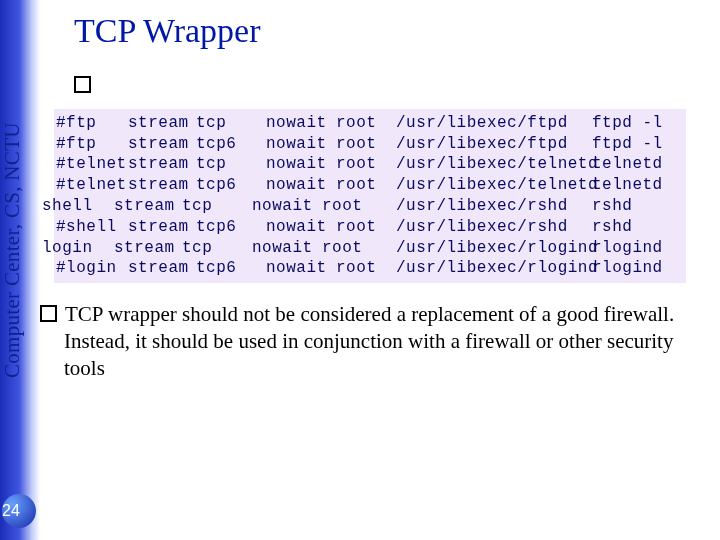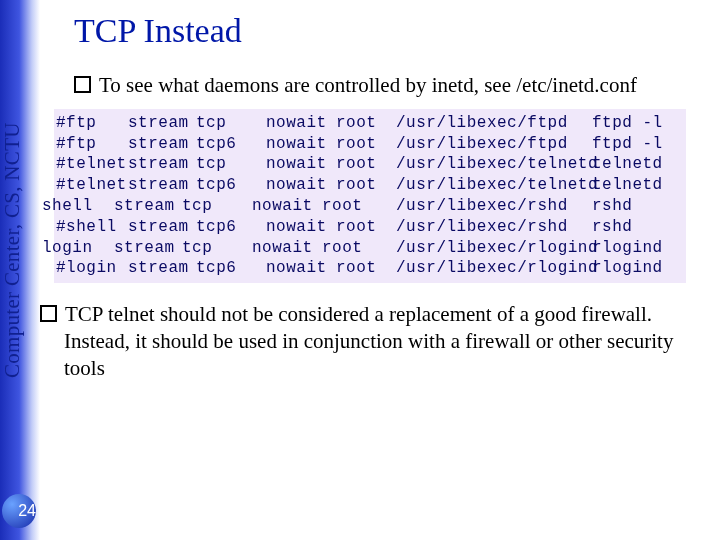--- a/index.html
+++ b/index.html
@@ -1,19 +1,19 @@
 <!DOCTYPE html>
 <html><head>
 <meta charset="utf-8">
 <style>
 html,body{margin:0;padding:0;width:720px;height:540px;background:#fff;font-family:"Times New Roman",Times,serif;color:#000;overflow:hidden}
 .slide{position:relative;width:720px;height:540px}
 .leftstrip{position:absolute;left:0;top:0;width:40px;height:540px;background:linear-gradient(to right,#1a2db8 0,#3f55e0 48%,#c3cdf8 80%,#fff 100%)}
 .vtext{position:absolute;left:0;top:50px;width:40px;height:400px;writing-mode:vertical-rl;text-orientation:mixed;font-family:"Times New Roman",serif;color:#102090;font-size:21px;letter-spacing:.3px;transform:rotate(180deg);text-align:center}
-.pagecirc{position:absolute;left:2px;bottom:12px;width:34px;height:34px;border-radius:50%;background:radial-gradient(circle at 30% 30%,#6aa2ff 0,#1a2fae 95%);color:#fff;font-family:Arial,sans-serif;font-size:16px;display:flex;align-items:center;justify-content:flex-end}
+.pagecirc{position:absolute;left:2px;bottom:12px;width:34px;height:34px;border-radius:50%;background:radial-gradient(circle at 30% 30%,#6aa2ff 0,#1a2fae 95%);color:#fff;font-family:Arial,sans-serif;font-size:16px;display:flex;align-items:center;justify-content:flex-start}
 .main{position:absolute;left:50px;top:0;right:0;bottom:0;padding:8px 18px 10px 24px;box-sizing:border-box}
 .title{color:#0017a8;font-size:34px;font-family:"Times New Roman",serif;margin:4px 0 22px 0}
 .bull{font-size:21px;line-height:1.28;margin:0 0 10px 0;text-indent:-24px;padding-left:24px}
 .bsq{display:inline-block;width:13px;height:13px;border:2px solid #000;margin-right:8px;vertical-align:-1px}
 .codebox{font-family:"Courier New",monospace;font-size:16px;line-height:1.3;letter-spacing:.5px;color:#0a0a63;background:#f0e8fa;padding:4px 0 4px 0;margin:2px 16px 18px -20px;white-space:pre}
 .row{display:flex}
 .row.it{}
 .c1{width:72px;padding-left:2px}
 .c2{width:68px}
 .c3{width:70px}
@@ -28,21 +28,21 @@
 <body>
 
 <div class="slide">
   <div class="leftstrip"></div>
   <div class="vtext">Computer Center, CS, NCTU</div>
   <div class="pagecirc">
       <span>24</span>
     </div>
 
   <div class="main">
-    <div class="title">TCP Instead</div>
+    <div class="title">TCP Wrapper</div>
 
-    <p class="bull"><span class="bsq"></span><span>To see what daemons are controlled by inetd, see /etc/inetd.conf</span></p>
+    <p class="bull"><span class="bsq"></span></p>
 
     <div class="codebox" id="codebox"><div class="row"><span class="c1">#ftp</span><span class="c2">stream</span><span class="c3">tcp</span><span class="c4">nowait</span><span class="c5">root</span><span class="c6">/usr/libexec/ftpd</span><span class="c7">ftpd -l</span></div><div class="row"><span class="c1">#ftp</span><span class="c2">stream</span><span class="c3">tcp6</span><span class="c4">nowait</span><span class="c5">root</span><span class="c6">/usr/libexec/ftpd</span><span class="c7">ftpd -l</span></div><div class="row"><span class="c1">#telnet</span><span class="c2">stream</span><span class="c3">tcp</span><span class="c4">nowait</span><span class="c5">root</span><span class="c6">/usr/libexec/telnetd</span><span class="c7">telnetd</span></div><div class="row"><span class="c1">#telnet</span><span class="c2">stream</span><span class="c3">tcp6</span><span class="c4">nowait</span><span class="c5">root</span><span class="c6">/usr/libexec/telnetd</span><span class="c7">telnetd</span></div><div class="row it sh"><span class="c1">shell</span><span class="c2">stream</span><span class="c3">tcp</span><span class="c4">nowait</span><span class="c5">root</span><span class="c6">/usr/libexec/rshd</span><span class="c7">rshd</span></div><div class="row"><span class="c1">#shell</span><span class="c2">stream</span><span class="c3">tcp6</span><span class="c4">nowait</span><span class="c5">root</span><span class="c6">/usr/libexec/rshd</span><span class="c7">rshd</span></div><div class="row it sh"><span class="c1">login</span><span class="c2">stream</span><span class="c3">tcp</span><span class="c4">nowait</span><span class="c5">root</span><span class="c6">/usr/libexec/rlogind</span><span class="c7">rlogind</span></div><div class="row"><span class="c1">#login</span><span class="c2">stream</span><span class="c3">tcp6</span><span class="c4">nowait</span><span class="c5">root</span><span class="c6">/usr/libexec/rlogind</span><span class="c7">rlogind</span></div></div>
 
-    <p class="bull2"><span class="bsq"></span><span>TCP telnet should not be considered a replacement of a good firewall. Instead, it should be used in conjunction with a firewall or other security tools</span></p>
+    <p class="bull2"><span class="bsq"></span><span>TCP wrapper should not be considered a replacement of a good firewall. Instead, it should be used in conjunction with a firewall or other security tools</span></p>
   </div>
 </div>
 
 </body></html>

